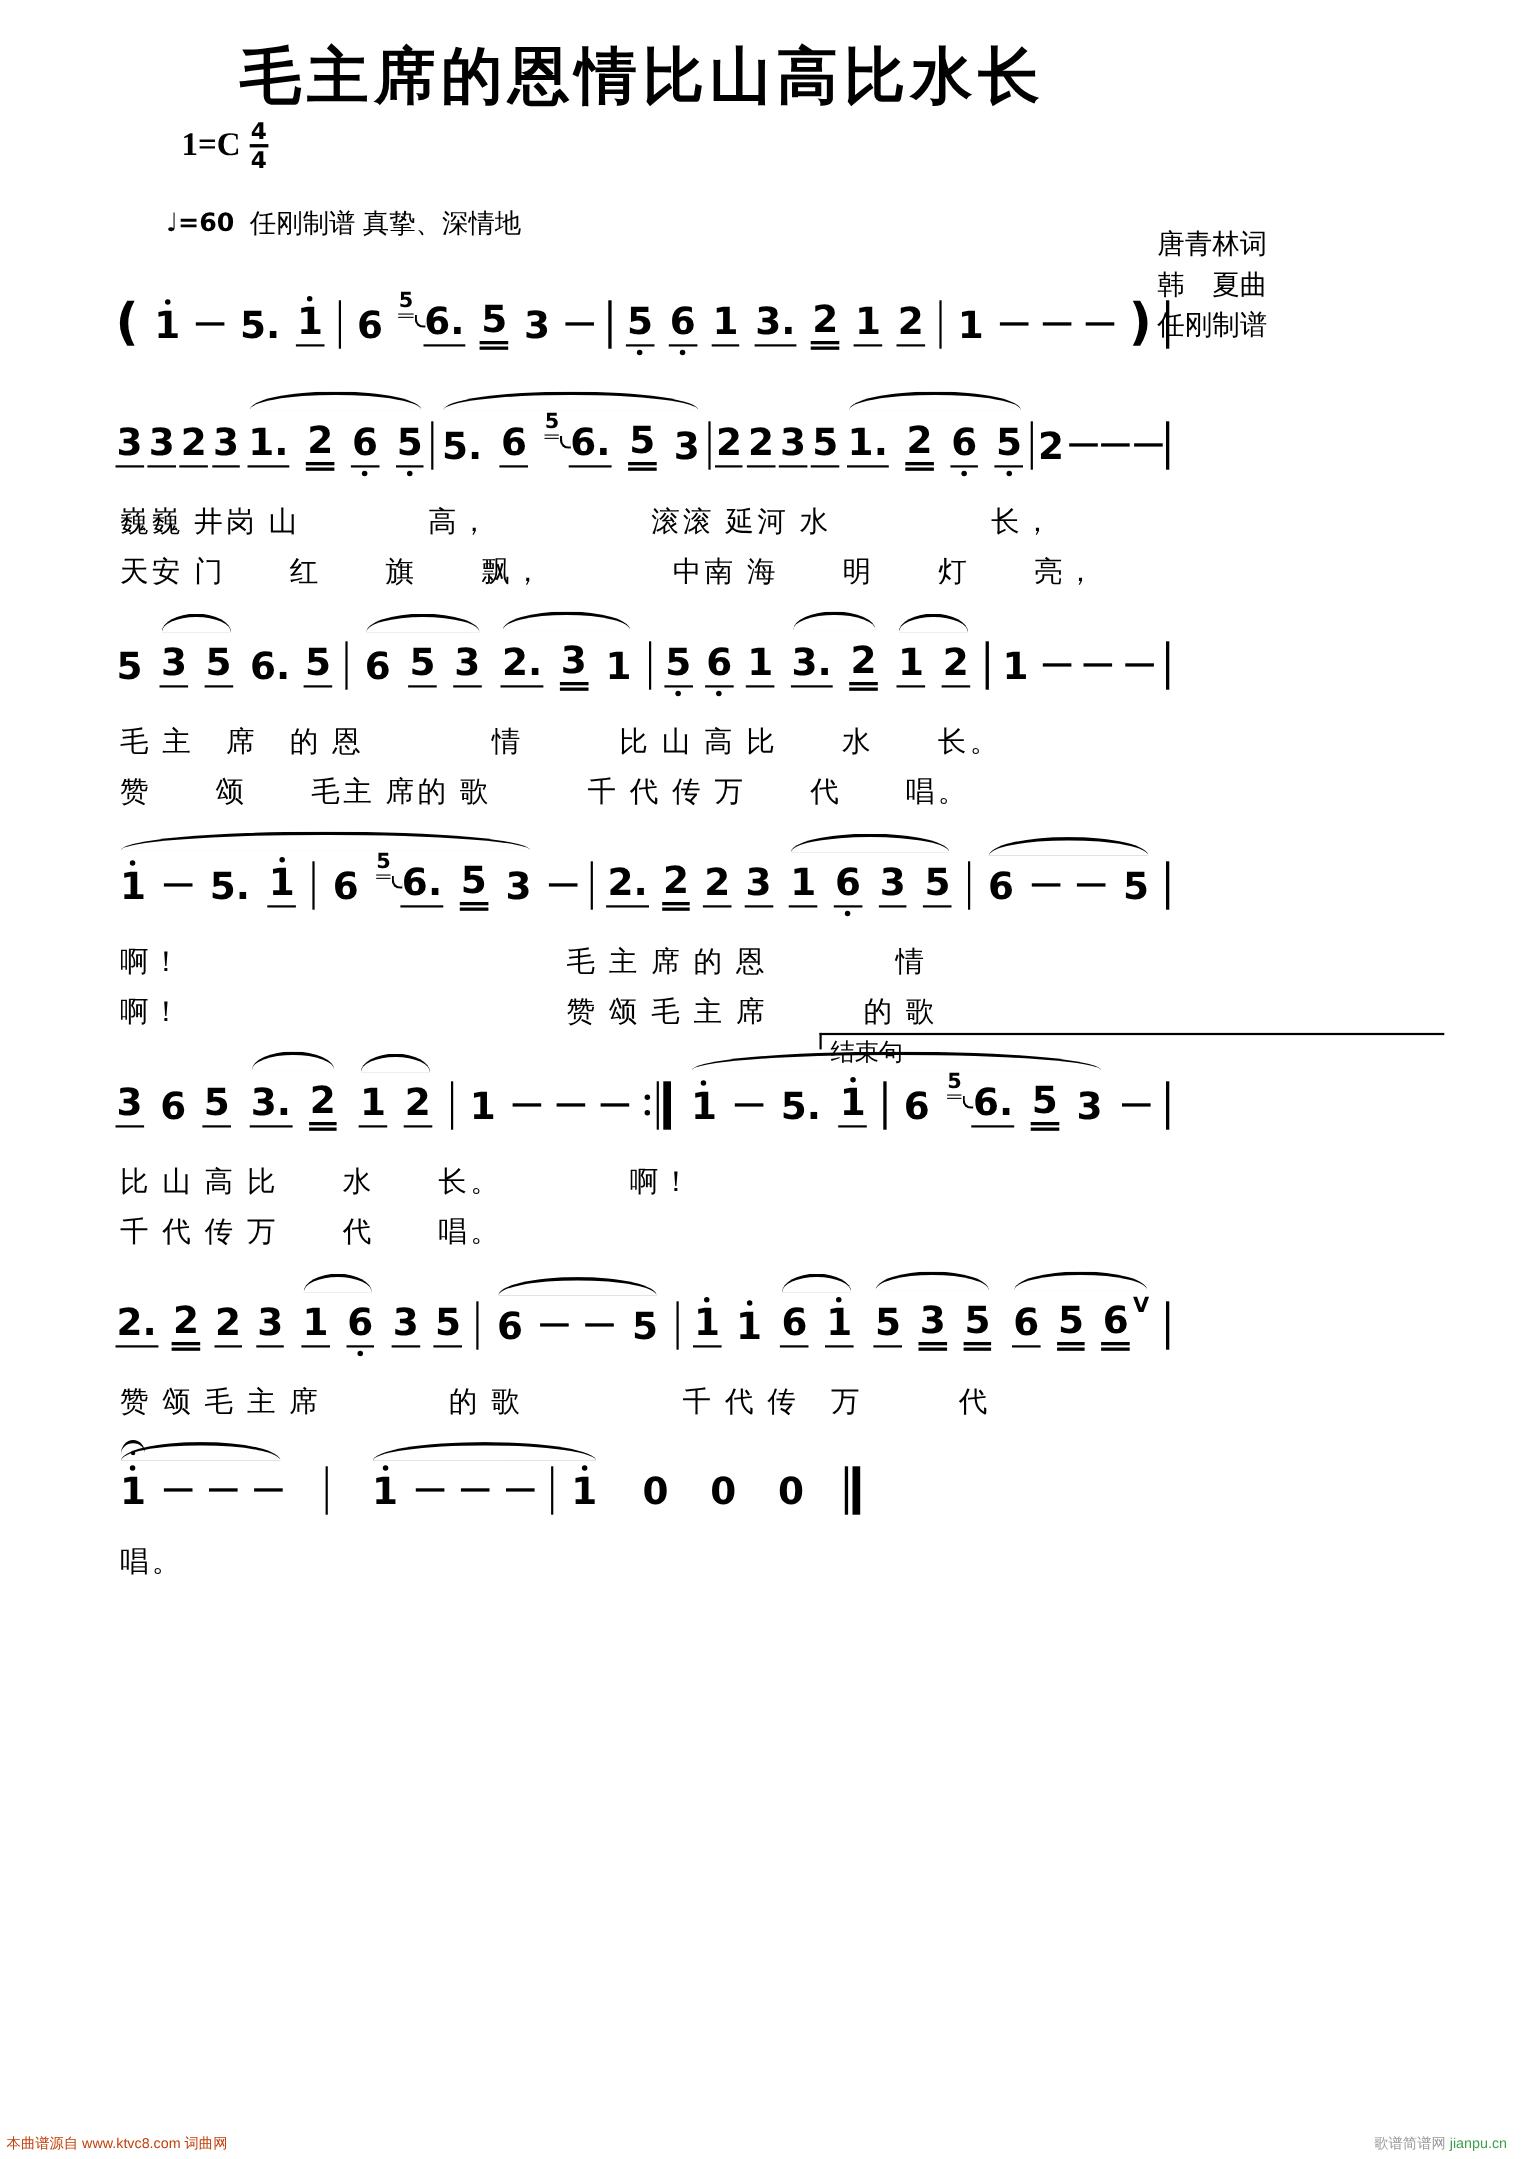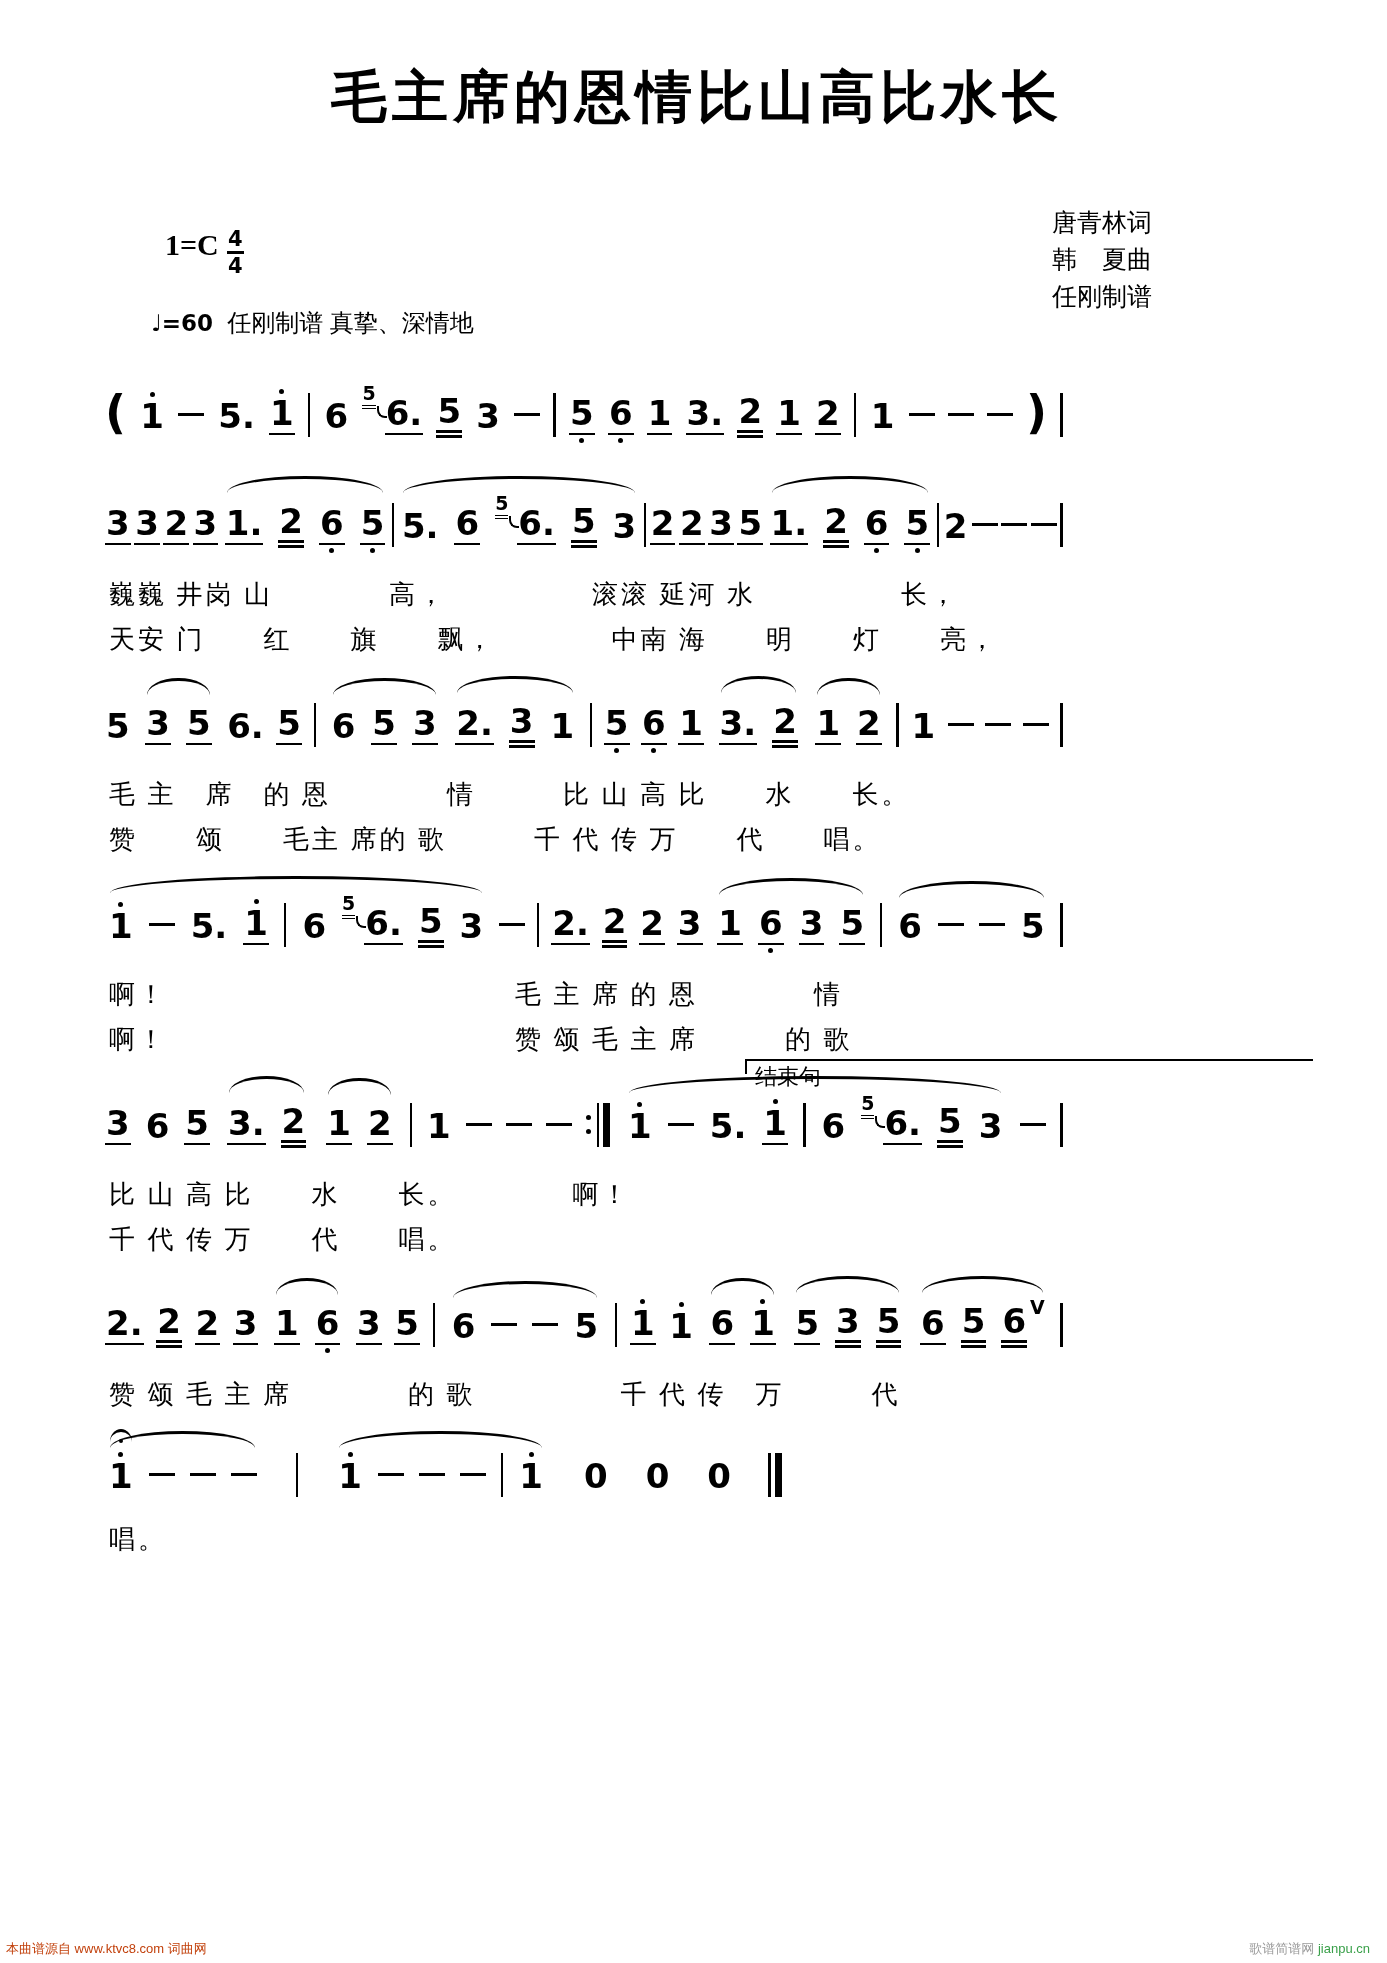--- a/index.html
+++ b/index.html
@@ -2,29 +2,29 @@
 <html><head>
 <meta charset="utf-8">
 <style>
   html,body{margin:0;padding:0;}
   body{
     width:1387px;height:1963px;position:relative;background:#ffffff;color:#000;
     font-family:"Liberation Sans",sans-serif;overflow:hidden;
   }
   .sheet{position:absolute;left:105px;top:0;width:958px;}
   .title{
-    margin-top:60px;text-align:right;font-size:56px;font-weight:900;
+    margin-top:32px;text-align:center;font-size:56px;font-weight:900;
     font-family:"Liberation Serif",serif;letter-spacing:5px;white-space:nowrap;
   }
   .credits{
     position:absolute;left:1052px;top:204px;font-size:25px;line-height:37px;
     font-family:"Liberation Serif",serif;white-space:nowrap;
   }
   .keysig{
-    margin-top:92px;margin-left:60px;display:flex;
+    margin-left:60px;display:flex;align-items:center;
     font-weight:bold;font-size:30px;font-family:"Liberation Serif",serif;
   }
   .frac{display:inline-flex;flex-direction:column;align-items:center;margin-left:8px;
     font-size:21px;line-height:1.05;font-weight:bold;font-family:"DejaVu Sans",sans-serif;}
   .frac .fbar{width:17px;height:2.5px;background:#000;margin:1px 0;}
   .tempo{margin-top:30px;margin-left:46px;font-size:24px;display:flex;align-items:center;gap:14px;}
   .tempo .metr{font-weight:bold;font-family:"DejaVu Sans",sans-serif;font-size:23px;text-align:center;}
   .music{margin-top:8px;}
   .music-row{display:flex;align-items:center;justify-content:space-between;
     padding:34px 0 8px 0;position:relative;}

